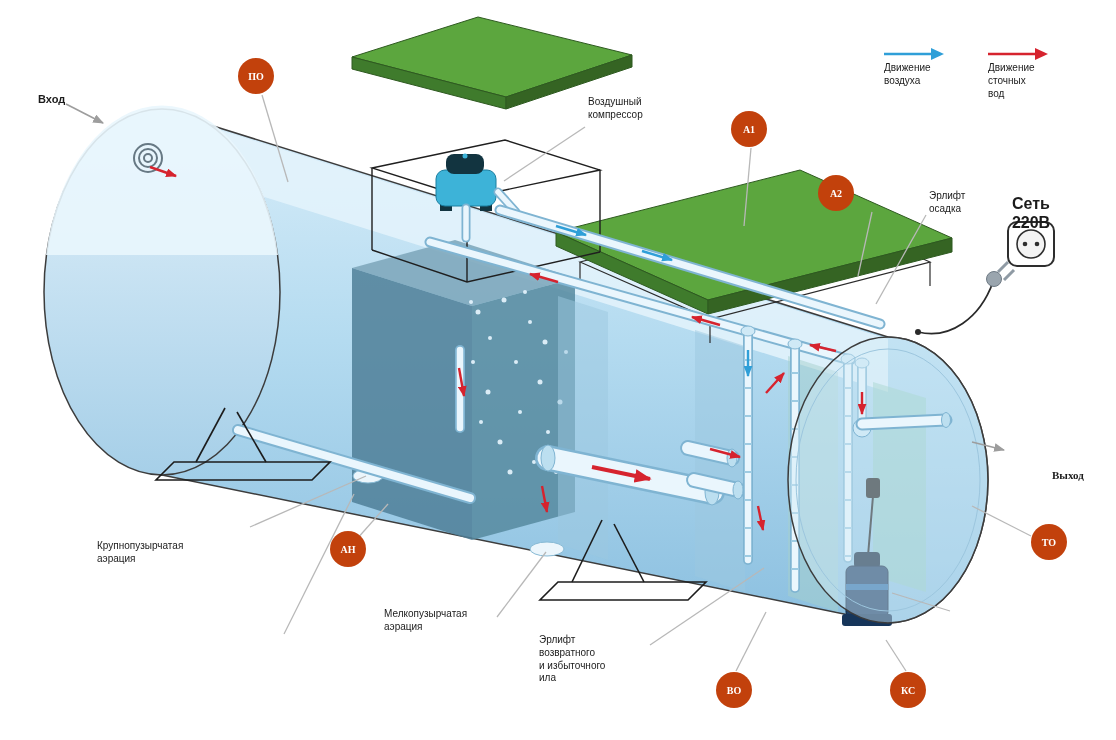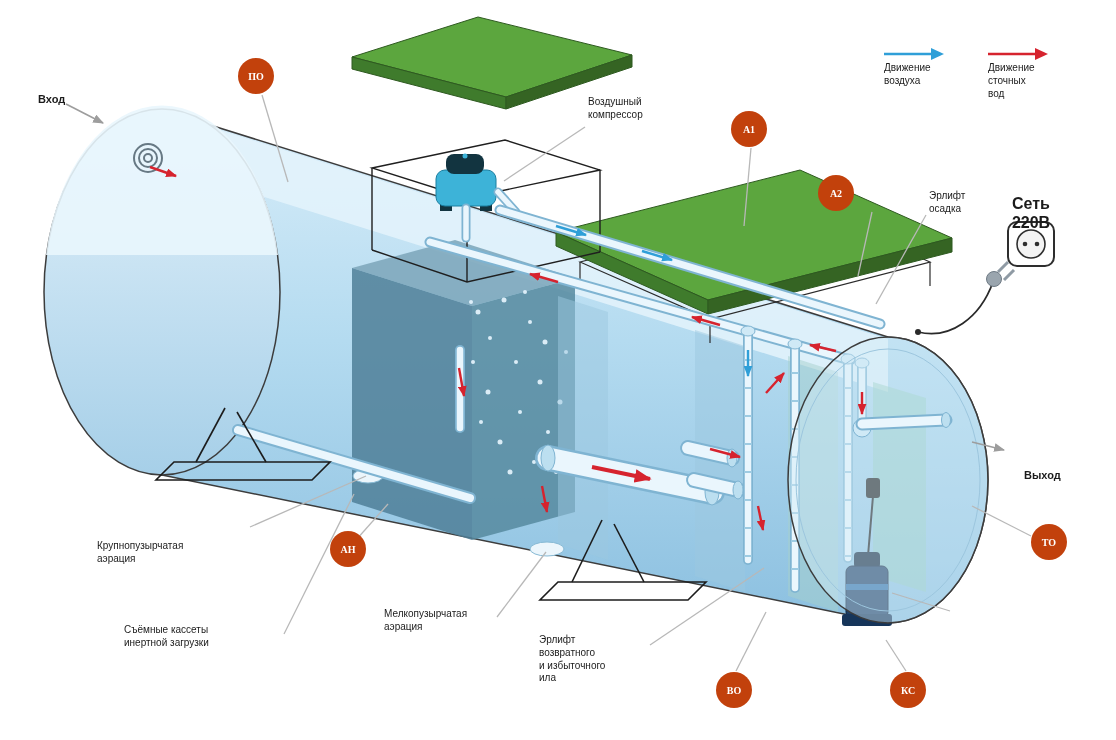--- a/index.html
+++ b/index.html
@@ -291,36 +291,34 @@
     <line x1="884" y1="54" x2="932" y2="54" stroke="#2f9fd8" stroke-width="2.6"></line>
     <polygon points="944,54 931,48 931,60" fill="#2f9fd8"></polygon>
   </g>
   <g>
     <line x1="988" y1="54" x2="1036" y2="54" stroke="#d6232e" stroke-width="2.6"></line>
     <polygon points="1048,54 1035,48 1035,60" fill="#d6232e"></polygon>
   </g>
 </svg>
 
 <div class="lbl bold" style="left:38px; top:92px;">Вход</div>
-<div class="lbl bold" style="left:1024px; top:468px;">Выход</div>
+<div class="lbl bold" style="left:1052px; top:468px;font-family:Liberation Serif, serif;">Выход</div>
 <div class="lbl" style="left:884px; top:62px;">Движение
 воздуха</div>
 <div class="lbl" style="left:988px; top:62px;">Движение
 сточных
 вод</div>
 <div class="lbl" style="left:588px; top:96px;">Воздушный
 компрессор</div>
 <div class="lbl" style="left:929px; top:190px;">Эрлифт
 осадка</div>
 <div class="lbl small" style="left:1006px; top:194px; width:50px;">Сеть
 220В</div>
 <div class="lbl" style="left:97px; top:514px;margin-top:26px;">Крупнопузырчатая
 аэрация</div>
-<div class="lbl" style="left:124px; top:624px;">Съёмные кассеты
-инертной загрузки</div>
 <div class="lbl" style="left:384px; top:608px;">Мелкопузырчатая
 аэрация</div>
 <div class="lbl" style="left:539px; top:634px;">Эрлифт
 возвратного
 и избыточного
 ила</div>
 
 <div class="badge" style="left:238px;  top:58px;">ПО</div>
 <div class="badge" style="left:731px;  top:111px;">А1</div>
 <div class="badge" style="left:818px;  top:175px;">А2</div>

